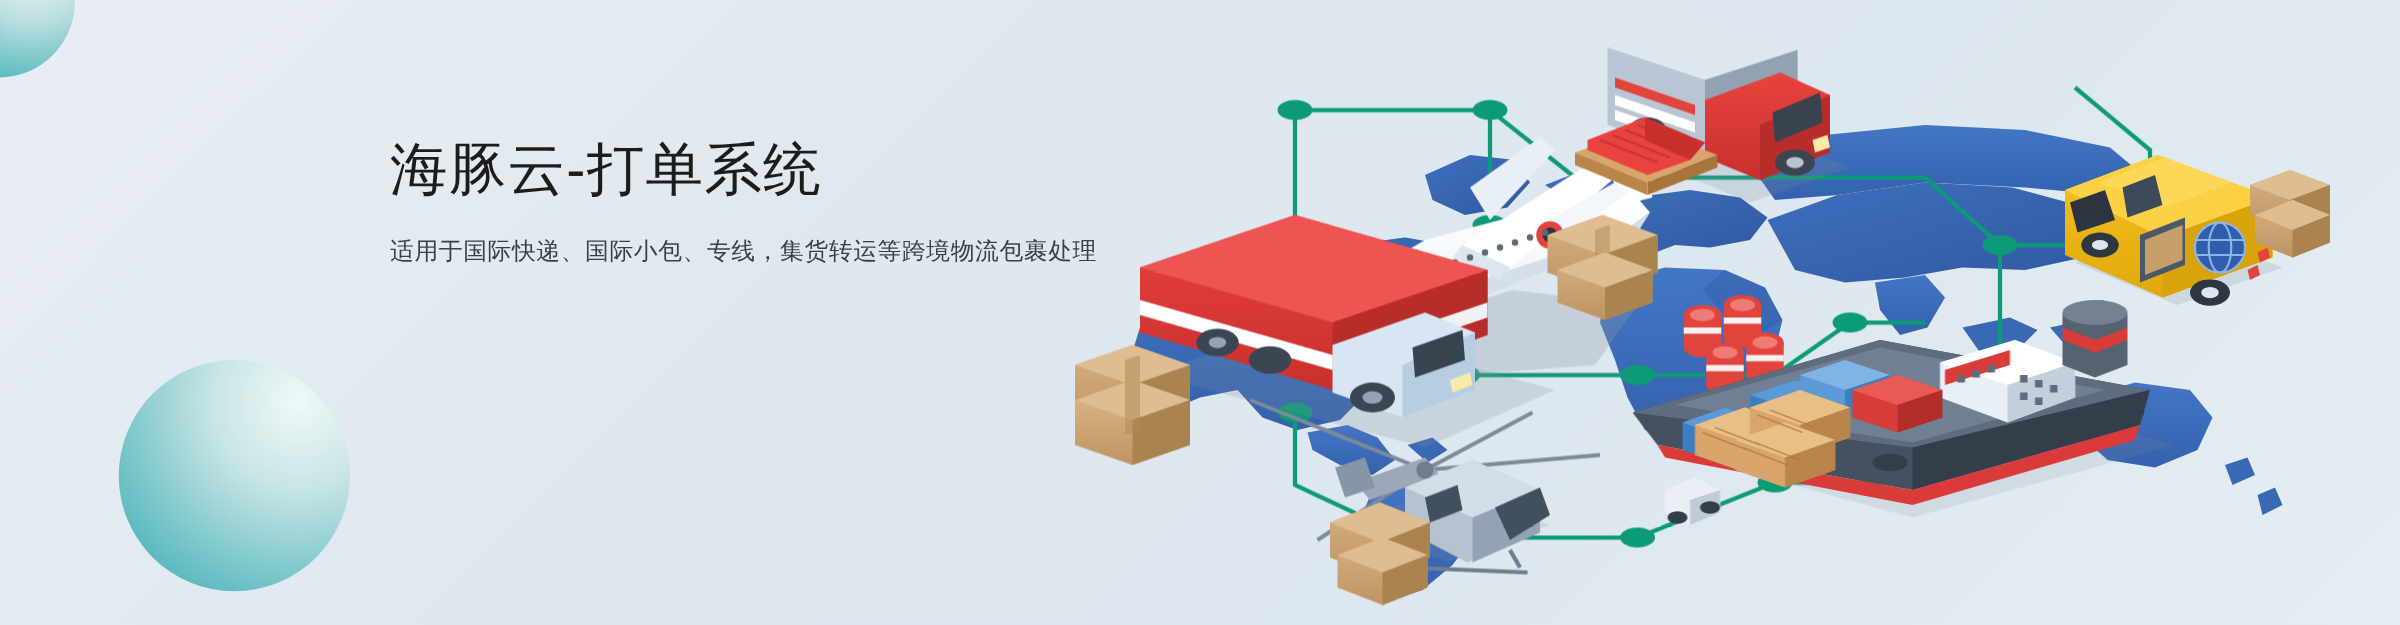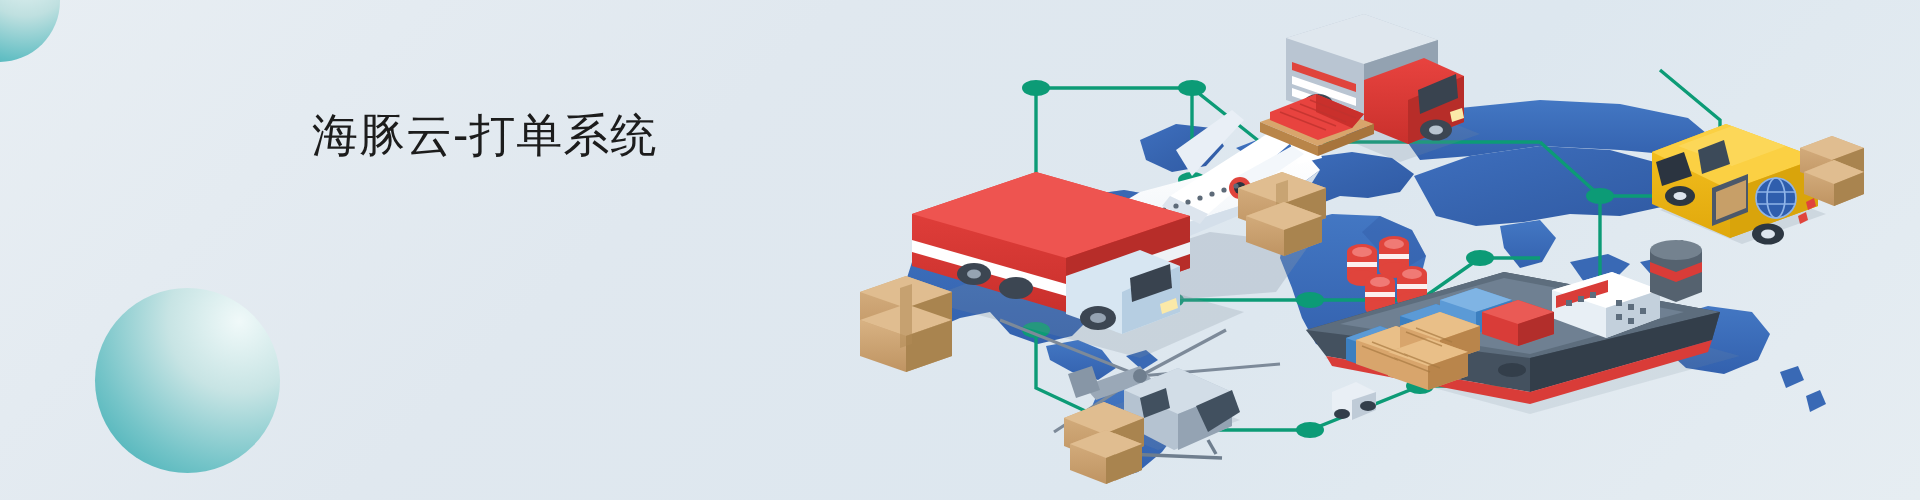--- a/index.html
+++ b/index.html
@@ -39,20 +39,21 @@
 </head>
 <body>
 
 <div id="banner">
 
   <div class="deco-circle" id="circle-top-left"></div>
   <div class="deco-circle" id="circle-bottom-left"></div>
 
   <div id="text-block">
     <h1 id="page-title">海豚云-打单系统</h1>
+    <p id="page-subtitle">适用于国际快递、国际小包、专线，集货转运等跨境物流包裹处理</p>
   </div>
 
   <div id="illustration">
     <svg viewBox="0 0 1080 500" xmlns="http://www.w3.org/2000/svg">
       <defs>
         <linearGradient id="gMapA" x1="0" y1="0" x2="0" y2="1">
           <stop offset="0" stop-color="#3f74c2"></stop>
             <stop offset="1" stop-color="#2f5ead"></stop>
         </linearGradient>
         <linearGradient id="gMapB" x1="0" y1="0" x2="1" y2="1">

